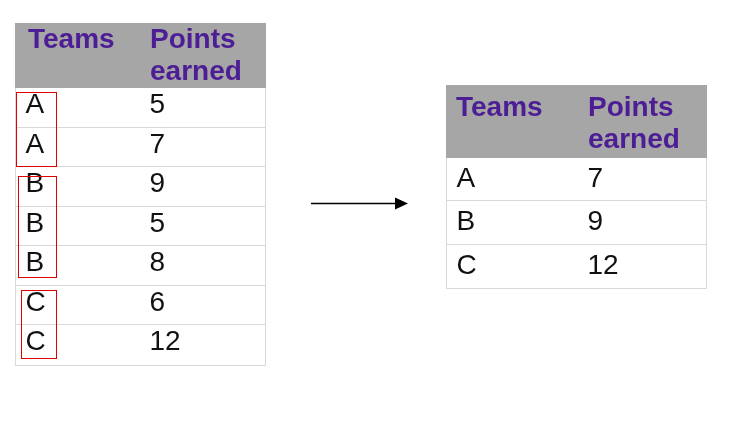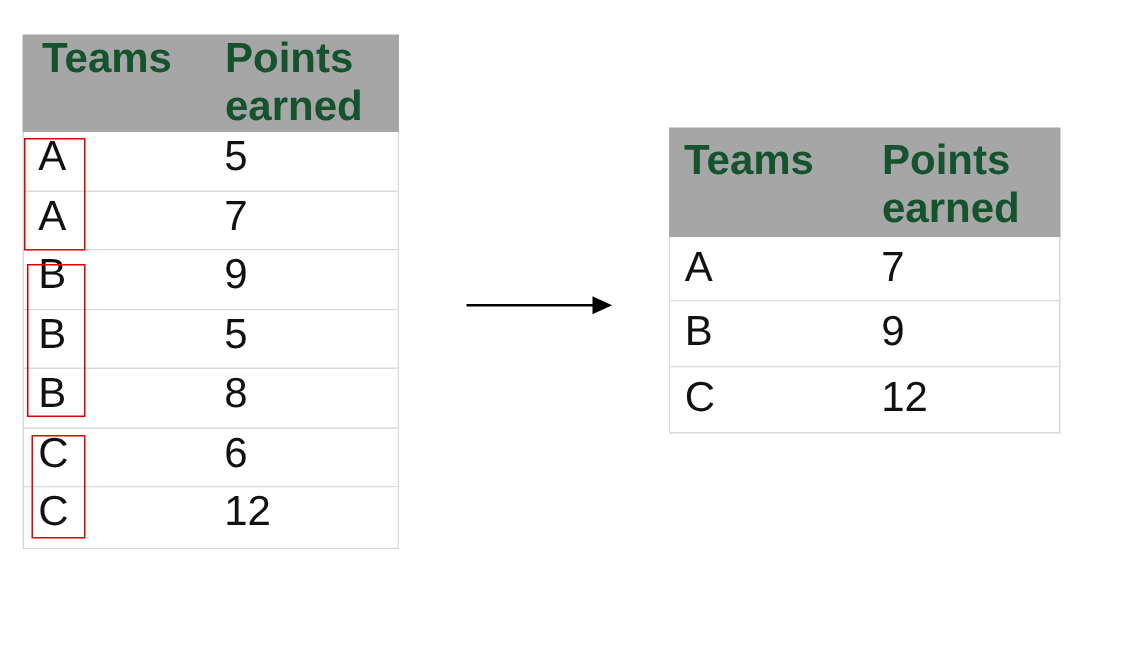--- a/index.html
+++ b/index.html
@@ -11,21 +11,21 @@
     overflow: hidden;
   }
   .canvas { position: absolute; inset: 0; }
 
   .tbl { position: absolute; }
 
   
   .thead {
     display: flex;
     background: #a6a6a6;
-    color: #14532d;
+    color: #4c1d95;
     font-weight: 700;
     font-size: 28px;
     line-height: 32px;
   }
   .th-points { flex: 1; }
 
   
   .tbody { border: 1.5px solid #d9d9d9; border-top: 0; background: #ffffff; }
   .tr {
     display: flex;

